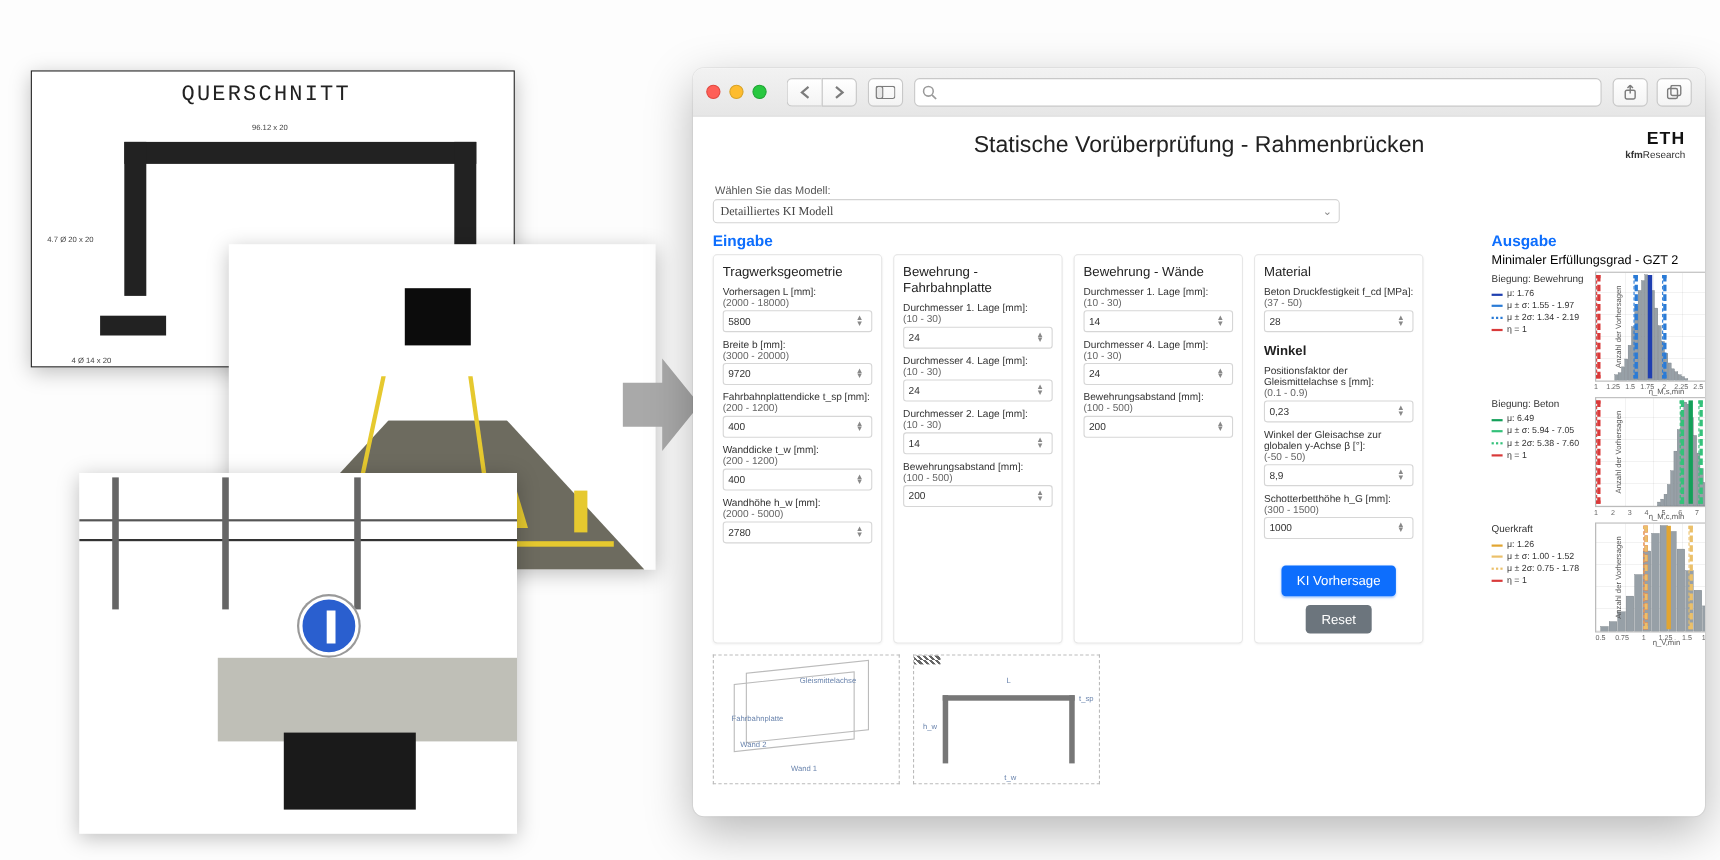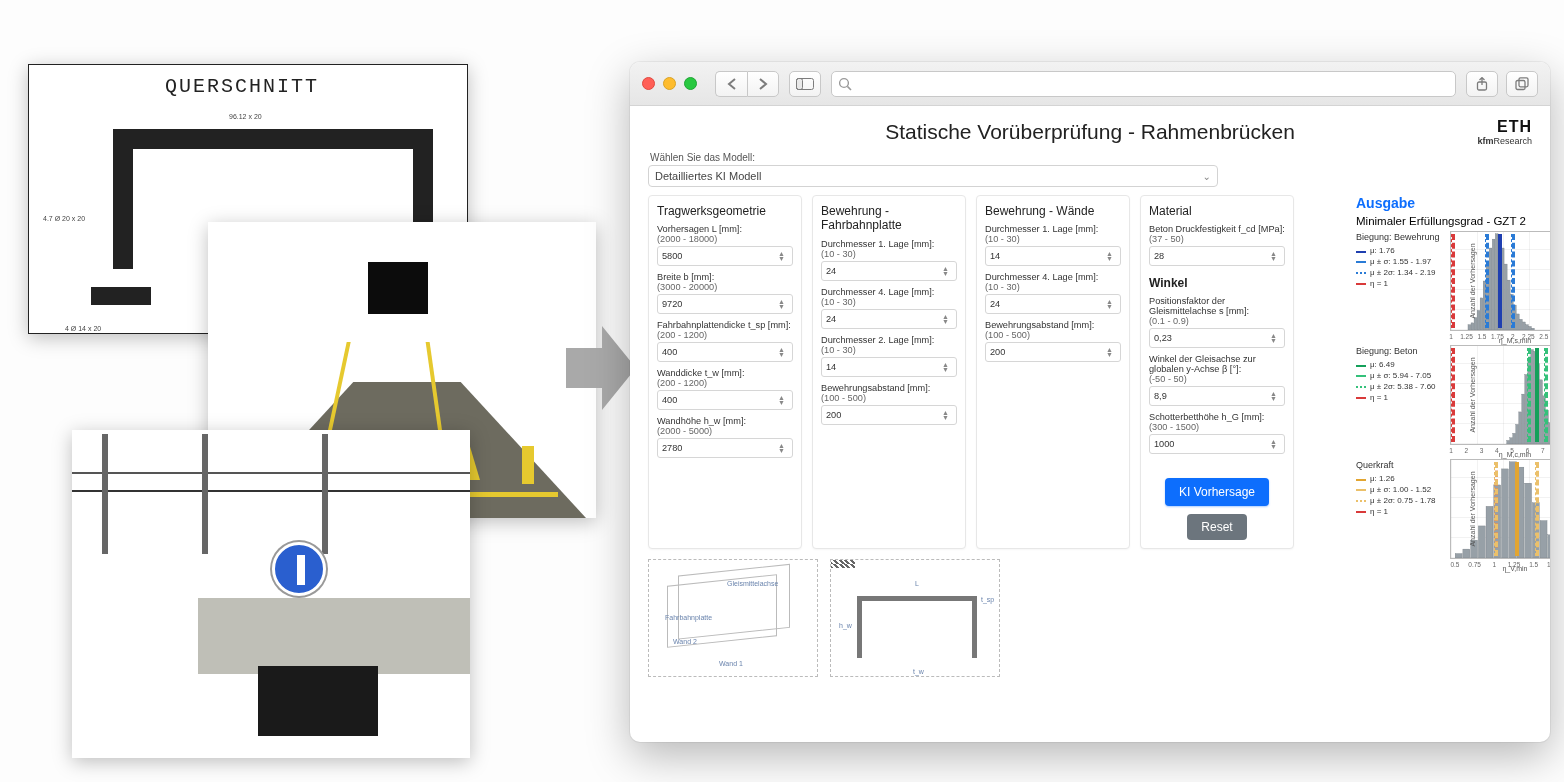--- a/index.html
+++ b/index.html
@@ -181,38 +181,39 @@
     color: #888;
   }
   .tb-search input {
     border: none; outline: none; flex: 1;
     font-size: 13px; background: transparent;
   }
   .tb-right { display: flex; gap: 8px; }
 
   
   .app { position: absolute; top: 44px; left: 0; right: 0; bottom: 0; padding: 14px 18px 12px 18px; overflow: hidden; }
-  .app-header { position: relative; text-align: center; margin-bottom: 8px; }
+  .app-header { position: relative; text-align: center; margin-bottom: 24px; }
   .app-title { font-size: 21px; font-weight: 500; color: #222; }
   .brand {
     position: absolute; right: 0; top: -2px;
     text-align: right; line-height: 1.15;
   }
   .brand .eth { font-weight: 800; font-size: 16px; color: #111; letter-spacing: 1px; }
   .brand .sub { font-size: 9px; color: #333; }
   .brand .sub b { font-weight: 700; }
   .model-row { margin: 2px 0 8px 0; }
   .model-row label { font-size: 10px; color: #555; display: block; margin: 0 0 2px 2px; }
   .select {
     width: 570px; height: 22px;
     font-size: 11px;
     border: 1px solid #d3d3d3; border-radius: 4px;
     background: #fff; padding: 0 6px;
     display: flex; align-items: center; justify-content: space-between;
     color: #454545;
+    font-family: Liberation Serif, serif;
   }
   .select .caret { font-size: 10px; color: #888; }
 
   .content { display: flex; gap: 14px; }
   .col-left { flex: 0 0 644px; }
   .col-right { flex: 1; margin-left: 48px; }
 
   .section-head { color: #0d6efd; font-size: 14px; font-weight: 600; margin-bottom: 4px; }
 
   .panels { display: grid; grid-template-columns: 154px 154px 154px 154px; gap: 10px; }
@@ -423,20 +424,21 @@
       <label>Wählen Sie das Modell:</label>
       <div class="select">
         <span>Detailliertes KI Modell</span>
         <span class="caret">⌄</span>
       </div>
     </div>
 
     <div class="content">
 
       <div class="col-left">
+        <div class="section-head">Eingabe</div>
 
         <div class="panels">
 
           <div class="panel">
             <h3>Tragwerksgeometrie</h3>
 
             <div class="field">
               <span>Vorhersagen L [mm]:</span><br>
               <span class="range">(2000 - 18000)</span>
               <div class="row">

